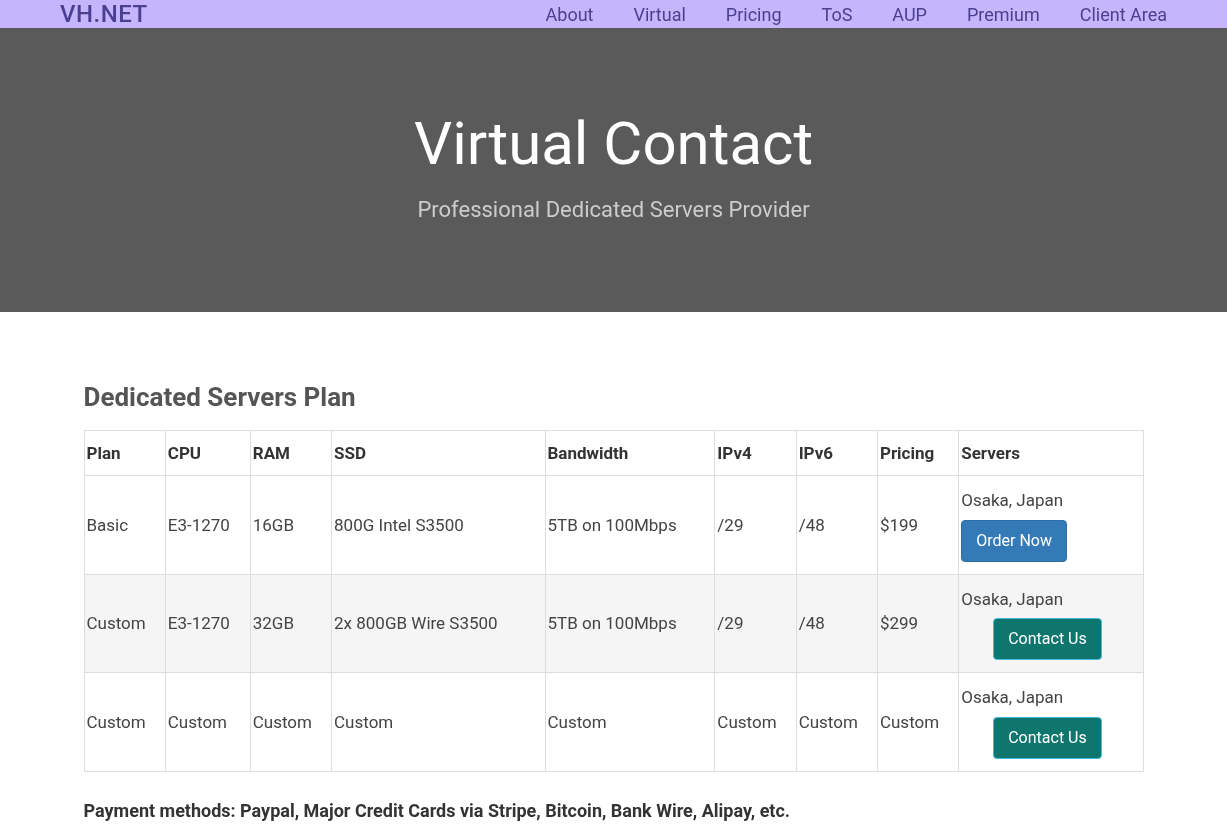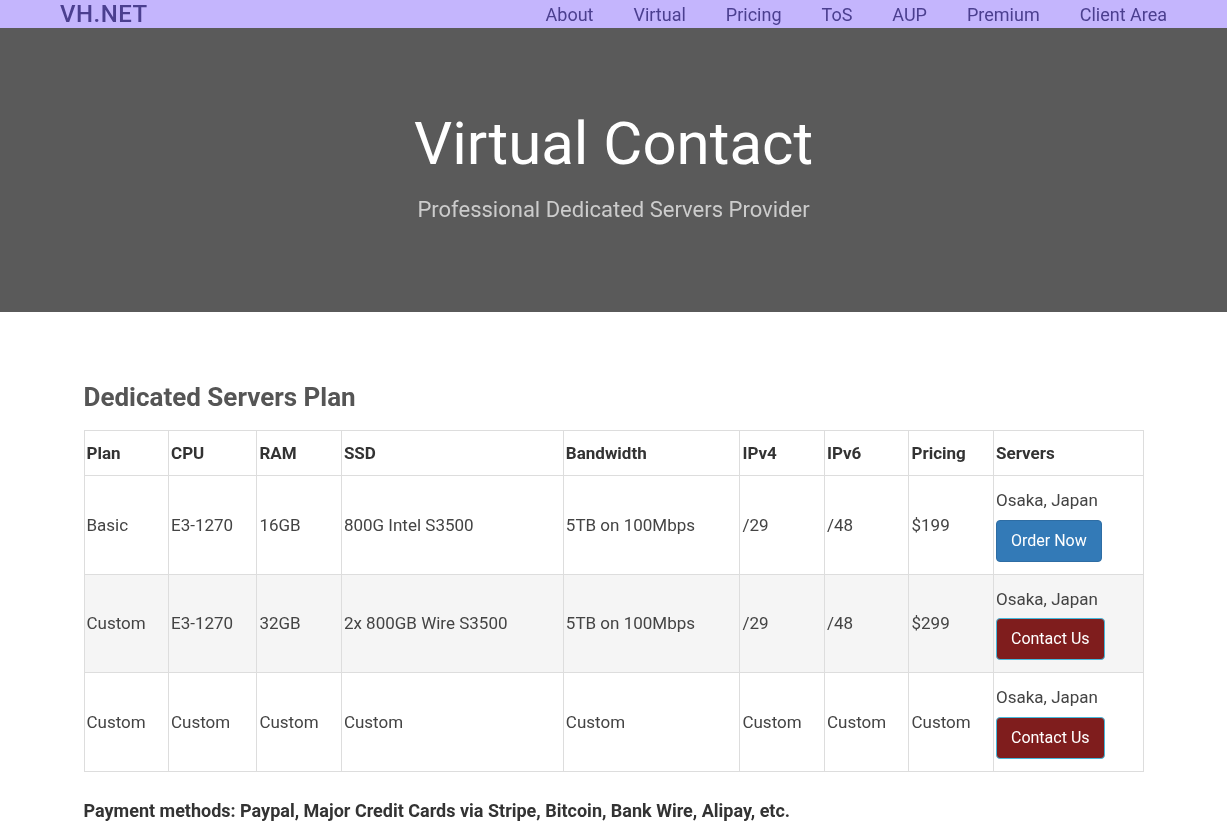--- a/index.html
+++ b/index.html
@@ -88,22 +88,23 @@
       background: #337ab7;
       border: 1px solid #2e6da4;
       border-radius: 4px;
       padding: 8px 14px;
       font-size: 16px;
       margin-top: 6px;
       cursor: pointer;
       text-decoration: none;
     }
     .btn-info {
-      background: #7f1d1d;
+      background: #0f766e;
       border-color: #46b8da;
+      margin-left: 32px;
     }
     .payment {
       font-weight: 700;
       font-size: 18px;
       color: #333;
     }
   </style>
 </head>
 <body>
 

